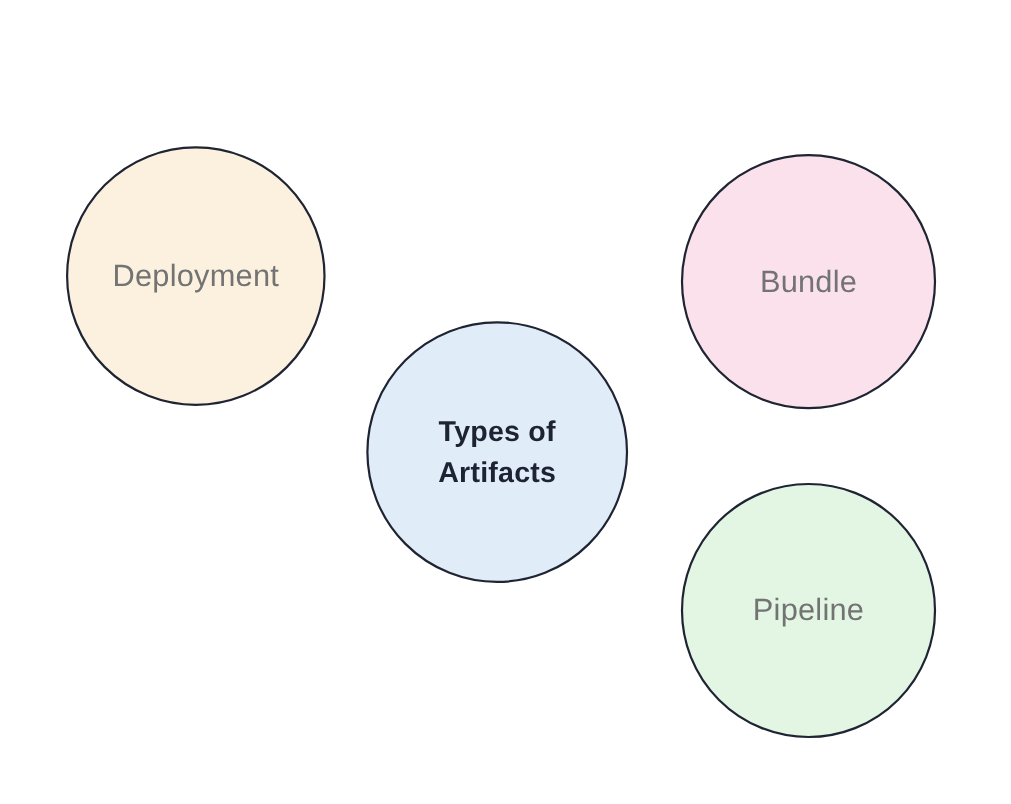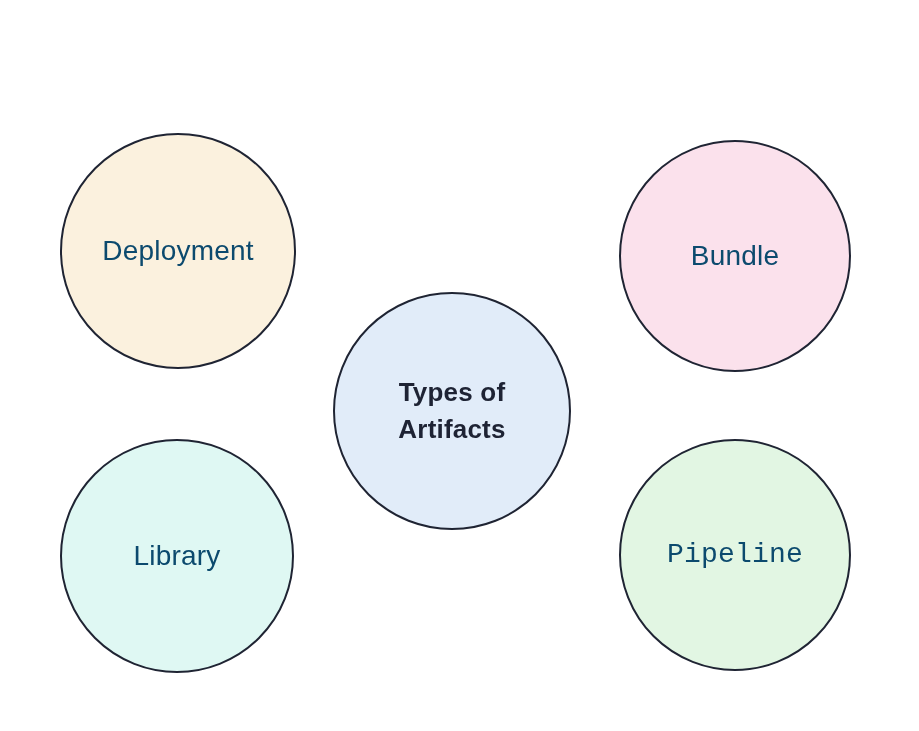--- a/index.html
+++ b/index.html
@@ -23,21 +23,21 @@
     border: 2px solid #1f2433;
     box-sizing: border-box;
     display: flex;
     align-items: center;
     justify-content: center;
     text-align: center;
   }
   .node-label {
     font-size: 28px;
     font-weight: 400;
-    color: #0c4a6e;
+    color: #737373;
     letter-spacing: 0.2px;
     white-space: pre-line;
     line-height: 1.4;
   }
   .node-label--center {
     font-size: 26px;
     font-weight: 700;
     color: #1e2334;
     line-height: 1.42;
   }
@@ -59,21 +59,18 @@
 
   <div class="node node--bundle" style="background-color: rgb(251, 225, 236); border-color: rgb(31, 36, 51);">
     <span class="node-label">Bundle</span>
   </div>
 
   <div class="node node--center" style="background-color: rgb(225, 236, 249); border-color: rgb(31, 36, 51);">
     <span class="node-label node-label--center">Types of
 Artifacts</span>
   </div>
 
-  <div class="node node--library" style="background-color: rgb(223, 248, 243); border-color: rgb(31, 36, 51);">
-    <span class="node-label">Library</span>
-  </div>
 
-  <div class="node node--pipeline" style="background-color: rgb(226, 246, 227); border-color: rgb(31, 36, 51); font-family: Liberation Mono, monospace;">
+  <div class="node node--pipeline" style="background-color: rgb(226, 246, 227); border-color: rgb(31, 36, 51);">
     <span class="node-label">Pipeline</span>
   </div>
 
 </div>
 
 </body></html>

